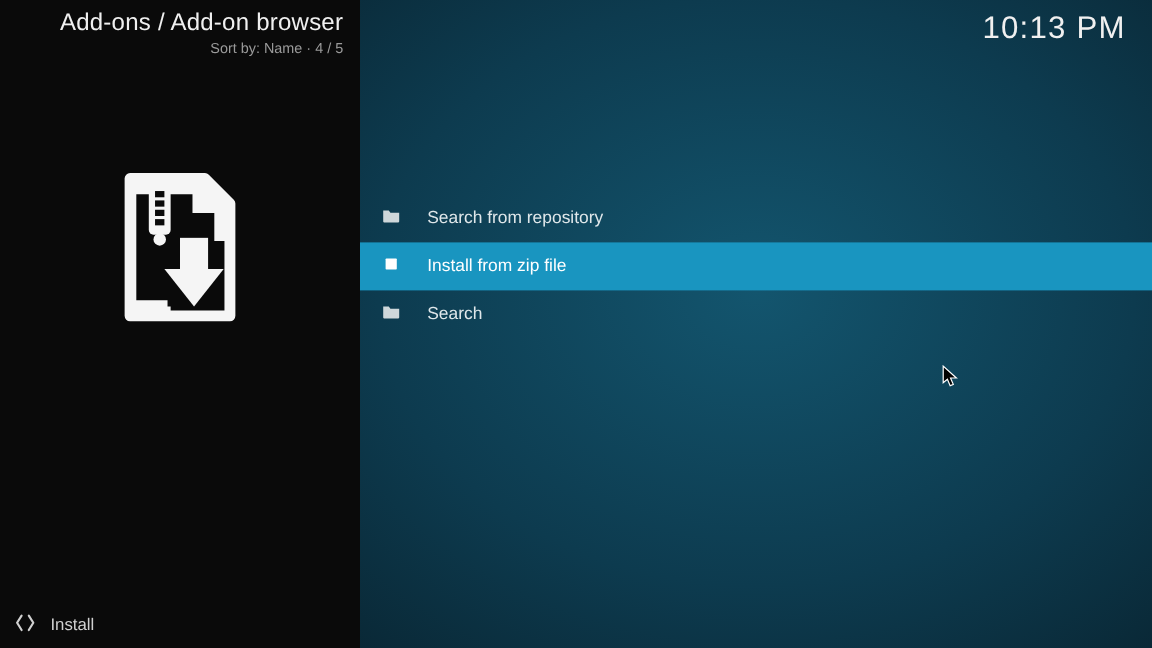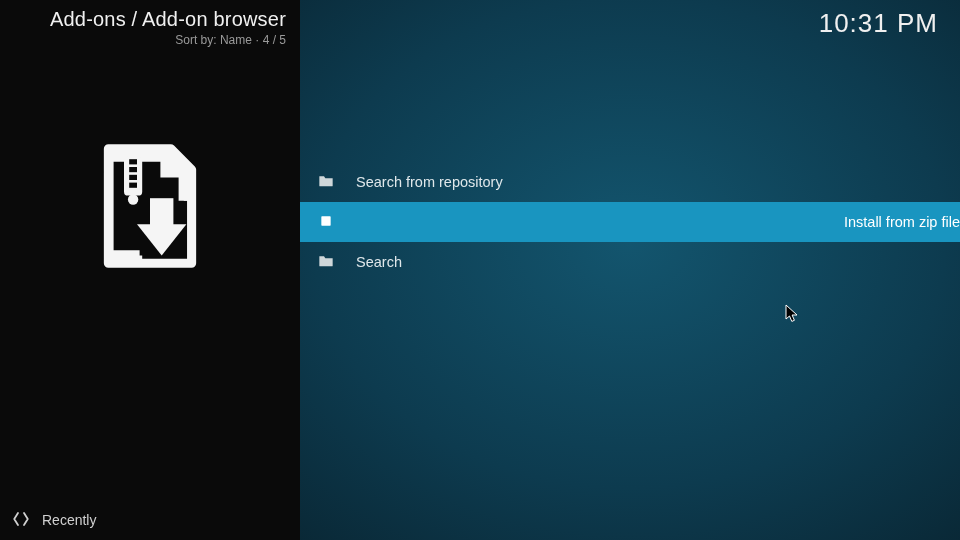--- a/index.html
+++ b/index.html
@@ -68,21 +68,20 @@
     padding-left: 18px;
     gap: 22px;
     font-size: 14.5px;
     color: #dfe7ea;
     cursor: pointer;
   }
   .menu-item .icon svg { width: 16px; height: 14px; fill: #cfd7da; }
   .menu-item.selected {
     background: #1995c0;
     color: #ffffff;
-    justify-content: space-between;
   }
   .menu-item.selected .icon svg { fill: #ffffff; }
 
   .cursor {
     position: absolute;
     top: 304px;
     left: 485px;
     width: 16px;
     height: 20px;
     pointer-events: none;
@@ -128,26 +127,26 @@
       </svg>
     </span>
   </div>
 
   <div class="sidebar-footer">
     <span>
       <svg viewBox="0 0 24 24">
           <path d="M8 4l-5 8 5 8M16 4l5 8-5 8" stroke="#d0d0d0" stroke-width="2.4" fill="none" stroke-linecap="round" stroke-linejoin="round"></path>
         </svg>
     </span>
-    <span>Recently</span>
+    <span>Install</span>
   </div>
 </div>
 
 <div class="main">
-  <div class="clock">10:31 PM</div>
+  <div class="clock">10:13 PM</div>
 
   <div class="menu">
 
 
 
     <div class="menu-item">
       <span class="icon">
         <svg viewBox="0 0 24 20">
             <path d="M2 3h7l2 3h11v11a1 1 0 0 1-1 1H3a1 1 0 0 1-1-1z"></path>
           </svg>

